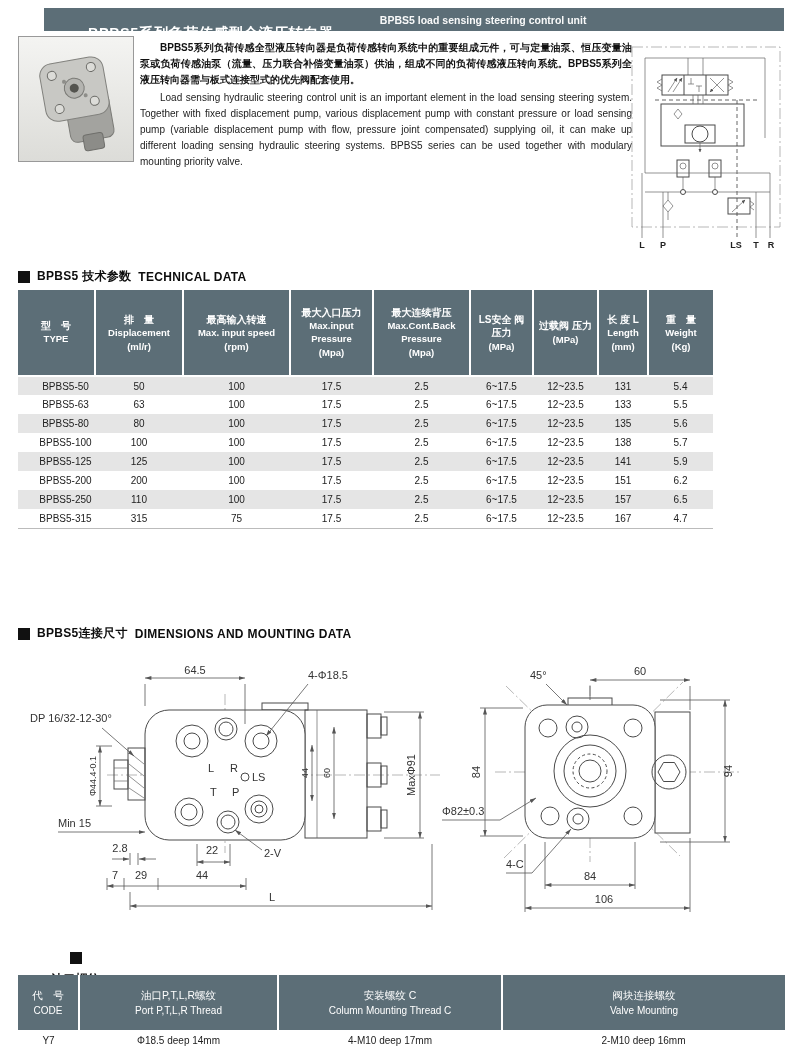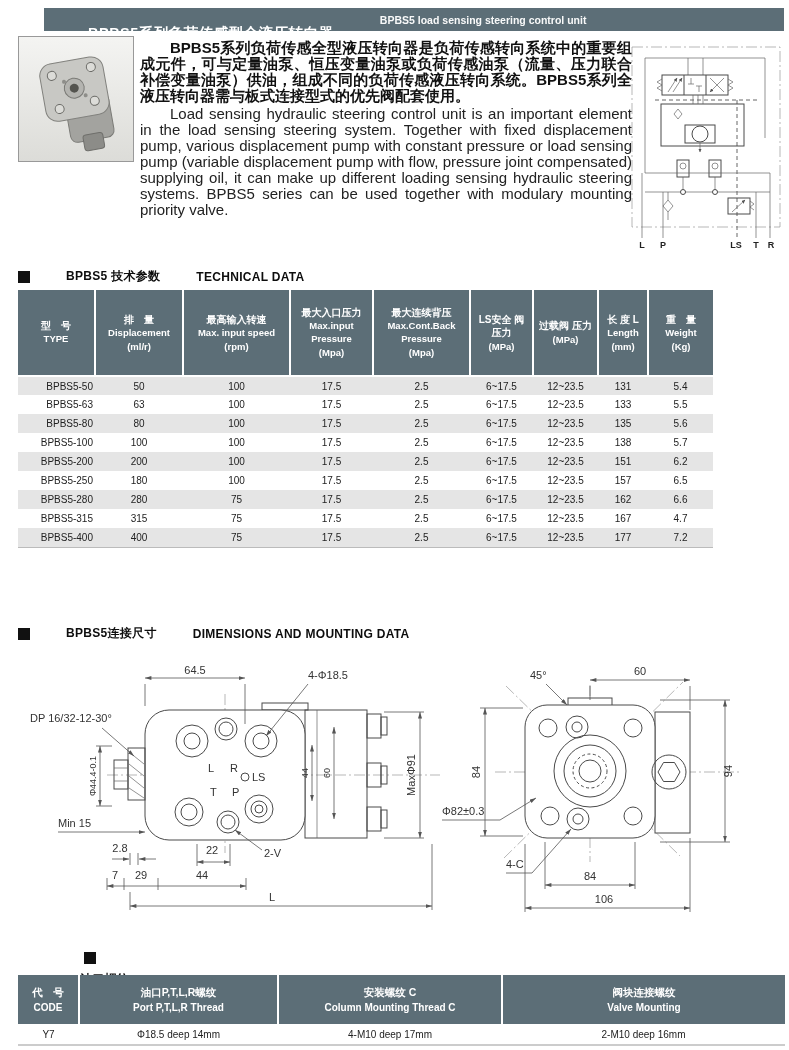--- a/index.html
+++ b/index.html
@@ -12,49 +12,49 @@
   .page{position:relative;width:789px;height:1050px;background:#fff;overflow:hidden;}
 
   
   .banner{position:absolute;top:8px;left:44px;right:5px;height:23px;background:var(--header-bg);
     color:#fff;display:flex;align-items:center;padding-left:44px;white-space:nowrap;}
   .banner .cn{font-size:14.5px;font-weight:bold;letter-spacing:.5px;margin-top:28px;}
   .banner .en{font-size:10.5px;margin-left:10px;font-weight:bold;opacity:.96;padding-left:36px;}
 
   
   .photo{position:absolute;top:36px;left:18px;width:116px;height:126px;}
-  .intro{position:absolute;top:40px;left:140px;width:492px;font-size:15px;line-height:16px;text-align:justify;}
+  .intro{position:absolute;top:40px;left:140px;width:492px;font-size:10px;line-height:16px;text-align:justify;}
   .intro .cn{font-weight:600;color:#111;}
   .intro .cn::first-line{}
   .intro p{text-indent:2em;margin-bottom:2px;}
   .intro .en{color:#222;font-weight:400;}
   .schem{position:absolute;top:38px;left:625px;width:164px;height:214px;}
 
   
   .sec{position:absolute;left:18px;font-size:12px;font-weight:bold;color:#0d0d0d;display:flex;align-items:center;gap:7px;}
   .sec .sq{width:12px;height:12px;background:#111;display:inline-block;}
-  .sec .t{letter-spacing:.3px;margin-left:29px;}
+  .sec .t{letter-spacing:.3px;}
 
   
   table{border-collapse:collapse;table-layout:fixed;}
   .tech{position:absolute;top:290px;left:18px;width:695px;font-size:10px;}
   .tech th{background:var(--header-bg);color:#fff;font-weight:bold;vertical-align:middle;
     text-align:center;height:86px;padding:2px 3px;border-right:2px solid #fff;border-bottom:2px solid #fff;line-height:13px;}
   .tech th:last-child{border-right:none;}
   .tech th .cn{display:block;font-size:10px;}
   .tech th .en{display:block;font-size:9.5px;}
   .tech th .sub{display:block;font-size:9.5px;margin-top:1px;}
   .tech td{height:19px;text-align:center;color:#222;font-size:10px;padding:0 2px;}
   .tech tbody tr:nth-child(odd){background:var(--stripe);}
-  .tech tbody td:first-child{text-align:right;padding-left:20px;}
+  .tech tbody td:first-child{text-align:center;padding-left:20px;}
   .tech{border-bottom:1px solid #bbb;}
 
   
   .ports{position:absolute;top:975px;left:18px;width:767px;font-size:10px;border-bottom:2px solid #ccc;}
-  .ports th{background:var(--header-bg);color:#fff;font-weight:bold;height:49px;vertical-align:middle;
+  .ports th{background:var(--header-bg);color:#fff;font-weight:normal;height:55px;vertical-align:middle;
     text-align:center;border-right:2px solid #fff;line-height:15px;padding:2px;}
   .ports th:last-child{border-right:none;}
   .ports th .cn{display:block;font-size:10.5px;}
   .ports th .en{display:block;font-size:10px;}
   .ports td{height:21px;text-align:center;color:#222;}
 
   
   .drawL{position:absolute;top:648px;left:12px;width:448px;height:282px;}
   .drawR{position:absolute;top:650px;left:440px;width:349px;height:280px;}
 
@@ -290,73 +290,62 @@
           <td>100</td>
           <td>100</td>
           <td>17.5</td>
           <td>2.5</td>
           <td>6~17.5</td>
           <td>12~23.5</td>
           <td>138</td>
           <td>5.7</td>
         </tr>
         <tr>
+          <td>BPBS5-125</td>
+          <td>125</td>
+          <td>100</td>
+          <td>17.5</td>
+          <td>2.5</td>
+          <td>6~17.5</td>
+          <td>12~23.5</td>
+          <td>141</td>
+          <td>5.9</td>
+        </tr>
+        <tr>
           <td>BPBS5-200</td>
           <td>200</td>
           <td>100</td>
           <td>17.5</td>
           <td>2.5</td>
           <td>6~17.5</td>
           <td>12~23.5</td>
           <td>151</td>
           <td>6.2</td>
         </tr>
         <tr>
           <td>BPBS5-250</td>
-          <td>180</td>
+          <td>110</td>
           <td>100</td>
           <td>17.5</td>
           <td>2.5</td>
           <td>6~17.5</td>
           <td>12~23.5</td>
           <td>157</td>
           <td>6.5</td>
-        </tr>
-        <tr>
-          <td>BPBS5-280</td>
-          <td>280</td>
-          <td>75</td>
-          <td>17.5</td>
-          <td>2.5</td>
-          <td>6~17.5</td>
-          <td>12~23.5</td>
-          <td>162</td>
-          <td>6.6</td>
         </tr>
         <tr>
           <td>BPBS5-315</td>
           <td>315</td>
           <td>75</td>
           <td>17.5</td>
           <td>2.5</td>
           <td>6~17.5</td>
           <td>12~23.5</td>
           <td>167</td>
           <td>4.7</td>
-        </tr>
-        <tr>
-          <td>BPBS5-400</td>
-          <td>400</td>
-          <td>75</td>
-          <td>17.5</td>
-          <td>2.5</td>
-          <td>6~17.5</td>
-          <td>12~23.5</td>
-          <td>177</td>
-          <td>7.2</td>
         </tr>
       </tbody>
   </table>
 
   <div class="sec" style="top:625px;">
     <span class="sq"></span>
     <span class="t">BPBS5连接尺寸</span>
     <span class="t">DIMENSIONS AND MOUNTING DATA</span>
   </div>
 

